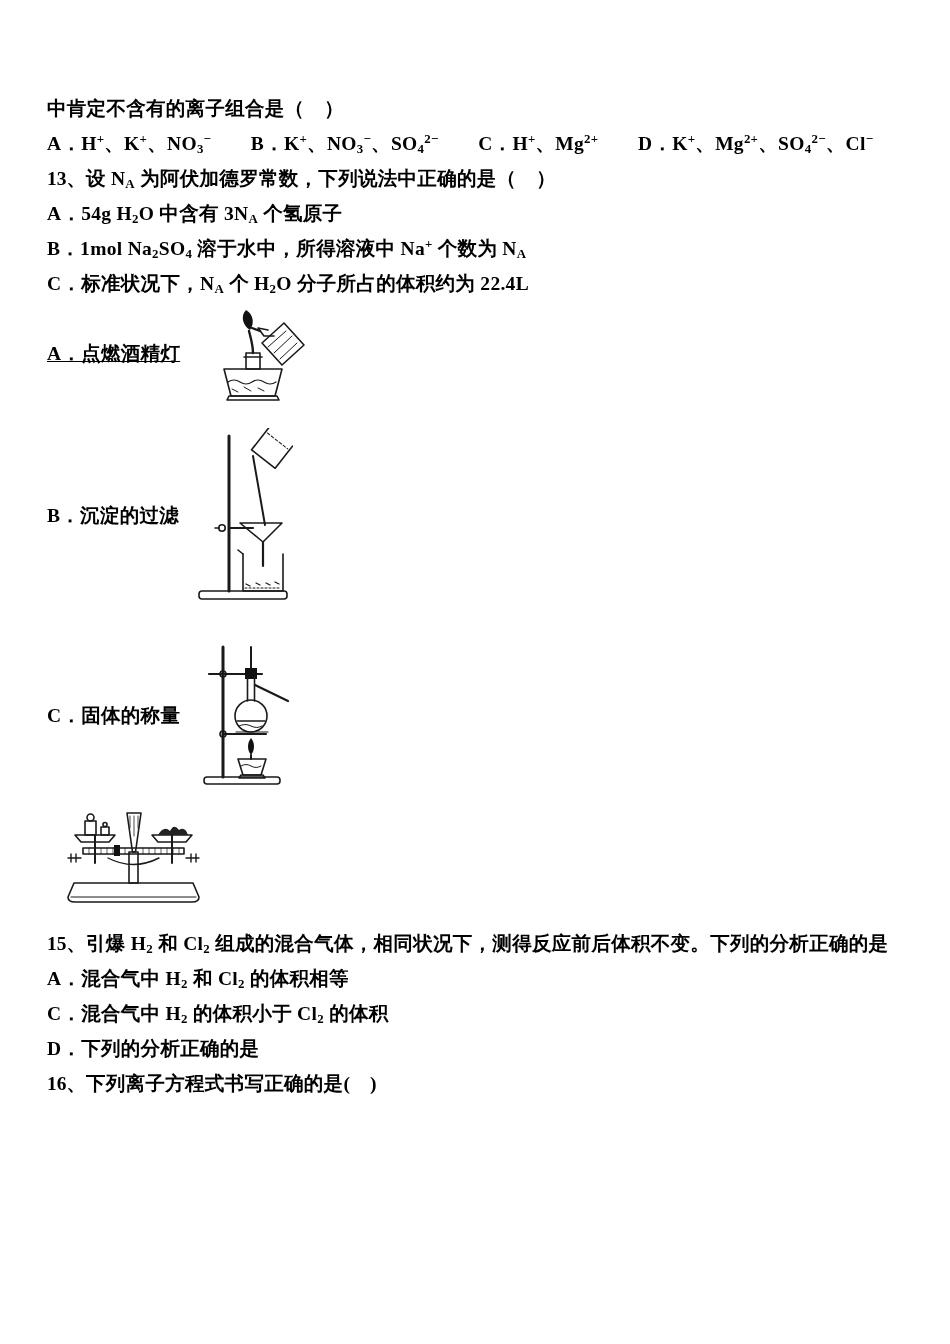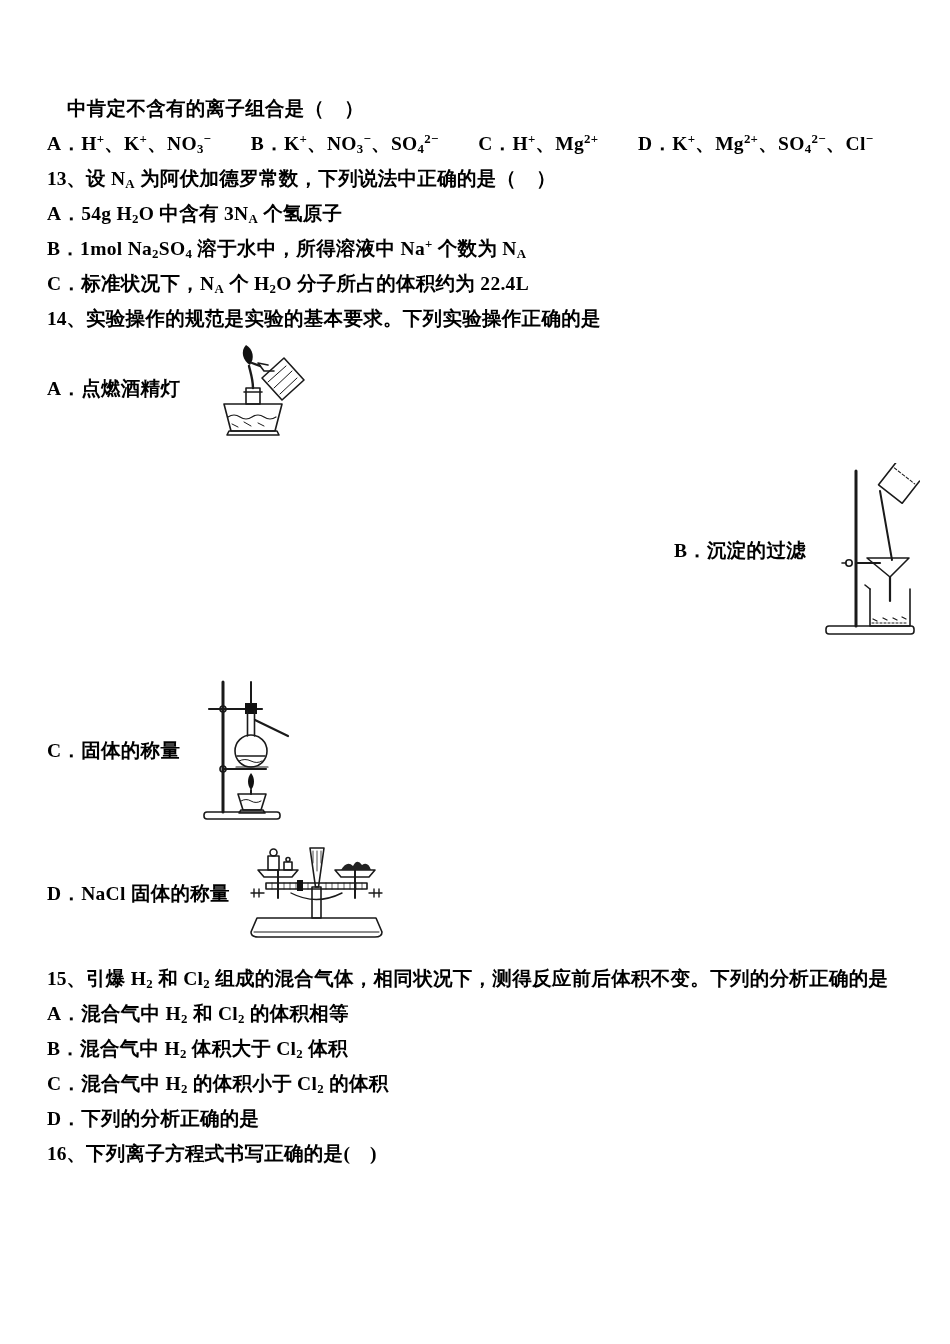--- a/index.html
+++ b/index.html
@@ -16,45 +16,44 @@
   }
   .qnum { font-weight:bold; letter-spacing:0; }
   sub, sup { font-size:66%; line-height:0; }
   sup { vertical-align:0.55em; }
   sub { vertical-align:-0.22em; }
   .stk {
     display:inline-flex; flex-direction:column; align-items:center;
     font-size:62%; line-height:0.72; vertical-align:-0.5em; font-weight:bold;
   }
   .stk i { font-style:normal; }
-  .first { margin-top:91px;margin-left:20px; }
+  .first { margin-top:91px; }
   .figrow { display:flex; align-items:center; }
   .figrow .ln { flex:none; }
-  .row-a { margin-top:2px; }
-  .row-b { margin-top:25px;justify-content:flex-end; }
+  .row-a { margin-top:2px;text-decoration:underline; }
+  .row-b { margin-top:25px; }
   .row-c { margin-top:40px; }
   .row-d { margin-top:20px; }
   .mt23 { margin-top:18px; }
   .fig { display:block; margin-left:14px; }
   .fig * { vector-effect:non-scaling-stroke; }
 </style>
 </head>
 <body>
 
 <div class="doc">
 
   <p class="ln first">中肯定不含有的离子组合是（　）</p>
   <p class="ln">A．H<sup>+</sup>、K<sup>+</sup>、NO<sub>3</sub><sup>−</sup>　　B．K<sup>+</sup>、NO<sub>3</sub><sup>−</sup>、SO<sub>4</sub><sup>2−</sup>　　C．H<sup>+</sup>、Mg<sup>2+</sup>　　D．K<sup>+</sup>、Mg<sup>2+</sup>、SO<sub>4</sub><sup>2−</sup>、Cl<sup>−</sup></p>
 
   <p class="ln"><span class="qnum">13、</span><span>设 N<sub>A</sub> 为阿伏加德罗常数，下列说法中正确的是（　）</span></p>
   <p class="ln">A．54g H<sub>2</sub>O 中含有 3N<sub>A</sub> 个氢原子</p>
   <p class="ln">B．1mol Na<sub>2</sub>SO<sub>4</sub> 溶于水中，所得溶液中 Na<sup>+</sup> 个数为 N<sub>A</sub></p>
   <p class="ln">C．标准状况下，N<sub>A</sub> 个 H<sub>2</sub>O 分子所占的体积约为 22.4L</p>
 
-  <p class="ln"><span class="qnum">14、</span><span>实验操作的规范是实验的基本要求。下列实验操作正确的是</span></p>
 
   <div class="figrow row-a">
     <p class="ln">A．点燃酒精灯</p>
     <svg class="fig" width="118" height="100" viewBox="0 0 118 100" fill="none" stroke="#1a1a1a" stroke-width="1.6" stroke-linejoin="round" stroke-linecap="round">
 
       <path d="M30 66 L88 66 L81 93 L37 93 Z"></path>
       <path d="M35 93 L83 93 L85 97 L33 97 Z"></path>
       <path d="M34 79 q6 -4 12 0 q6 4 12 0 q6 -4 12 0 q6 4 12 0" stroke-width="1.2"></path>
       <path d="M38 86 l6 3 M50 84 l7 4 M64 85 l6 3" stroke-width="1"></path>
 
@@ -129,21 +128,20 @@
 
       <path d="M57 95 C61 100 61 107 57 112 C53 107 53 100 57 95 Z" fill="#111" stroke="none"></path>
       <line x1="57" y1="112" x2="57" y2="116" stroke-width="2"></line>
       <path d="M44 116 L72 116 L67 132 L49 132 Z"></path>
       <path d="M47 132 L69 132 L71 135 L45 135 Z"></path>
       <path d="M47 123 q5 -3 10 0 q5 3 10 0" stroke-width="1"></path>
     </svg>
   </div>
 
   <div class="figrow row-d">
-    <p class="ln">D．NaCl 固体的称量</p>
     <svg class="fig" width="145" height="100" viewBox="0 0 145 100" fill="none" stroke="#1a1a1a" stroke-width="1.6" stroke-linejoin="round" stroke-linecap="round">
 
       <path d="M13 75 L132 75 L138 89 Q138 94 131 94 L14 94 Q7 94 7 89 Z"></path>
       <path d="M10 89 L135 89" stroke-width="1"></path>
 
       <rect x="68" y="44" width="9" height="31"></rect>
 
       <path d="M66 5 L80 5 L74.5 44 L71.5 44 Z"></path>
       <path d="M69 8 L69 20 M73 8 L73 28 M77 8 L77 20" stroke-width="0.8"></path>
 
@@ -166,19 +164,18 @@
 
       <path d="M97 27 Q103 17 109 23 Q113 15 118 22 Q124 18 127 27 Z" fill="#222" stroke="none"></path>
 
       <path d="M7 50 L20 50 M10 46 v8 M15 46 v8" stroke-width="1.4"></path>
       <path d="M125 50 L138 50 M130 46 v8 M135 46 v8" stroke-width="1.4"></path>
     </svg>
   </div>
 
   <p class="ln mt23"><span class="qnum">15、</span><span>引爆 H<sub>2</sub> 和 Cl<sub>2</sub> 组成的混合气体，相同状况下，测得反应前后体积不变。下列的分析正确的是</span></p>
   <p class="ln">A．混合气中 H<sub>2</sub> 和 Cl<sub>2</sub> 的体积相等</p>
-  <p class="ln">B．混合气中 H<sub>2</sub> 体积大于 Cl<sub>2</sub> 体积</p>
   <p class="ln">C．混合气中 H<sub>2</sub> 的体积小于 Cl<sub>2</sub> 的体积</p>
   <p class="ln">D．下列的分析正确的是</p>
 
   <p class="ln"><span class="qnum">16、</span><span>下列离子方程式书写正确的是(　)</span></p>
 
 </div>
 
 </body></html>

